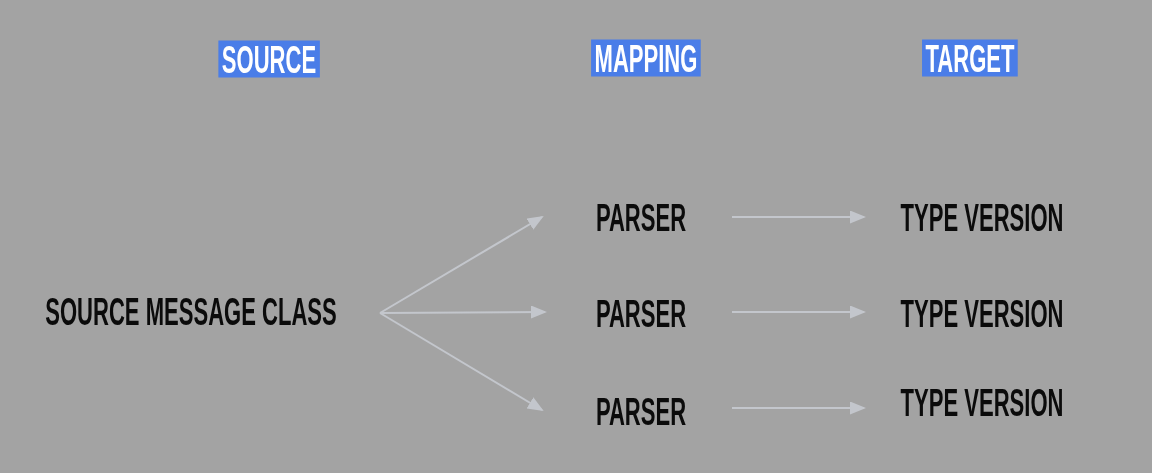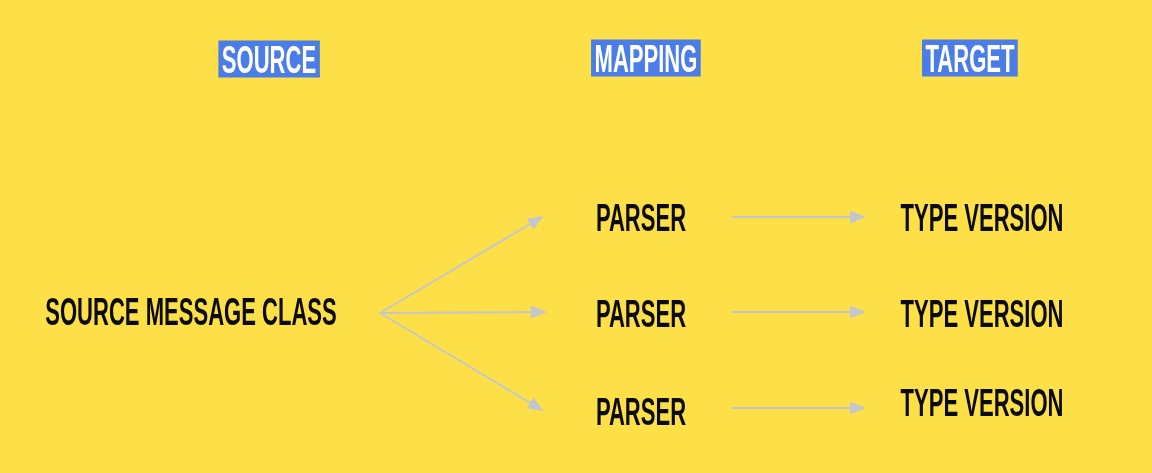--- a/index.html
+++ b/index.html
@@ -5,21 +5,21 @@
   html, body {
     margin: 0;
     padding: 0;
     background: #ffffff;
     font-family: "Liberation Sans", sans-serif;
   }
   #canvas {
     position: relative;
     width: 1152px;
     height: 473px;
-    background: #fde047;
+    background: #a3a3a3;
     overflow: hidden;
   }
   #arrows {
     position: absolute;
     left: 0;
     top: 0;
     width: 1152px;
     height: 473px;
   }
   .label {

